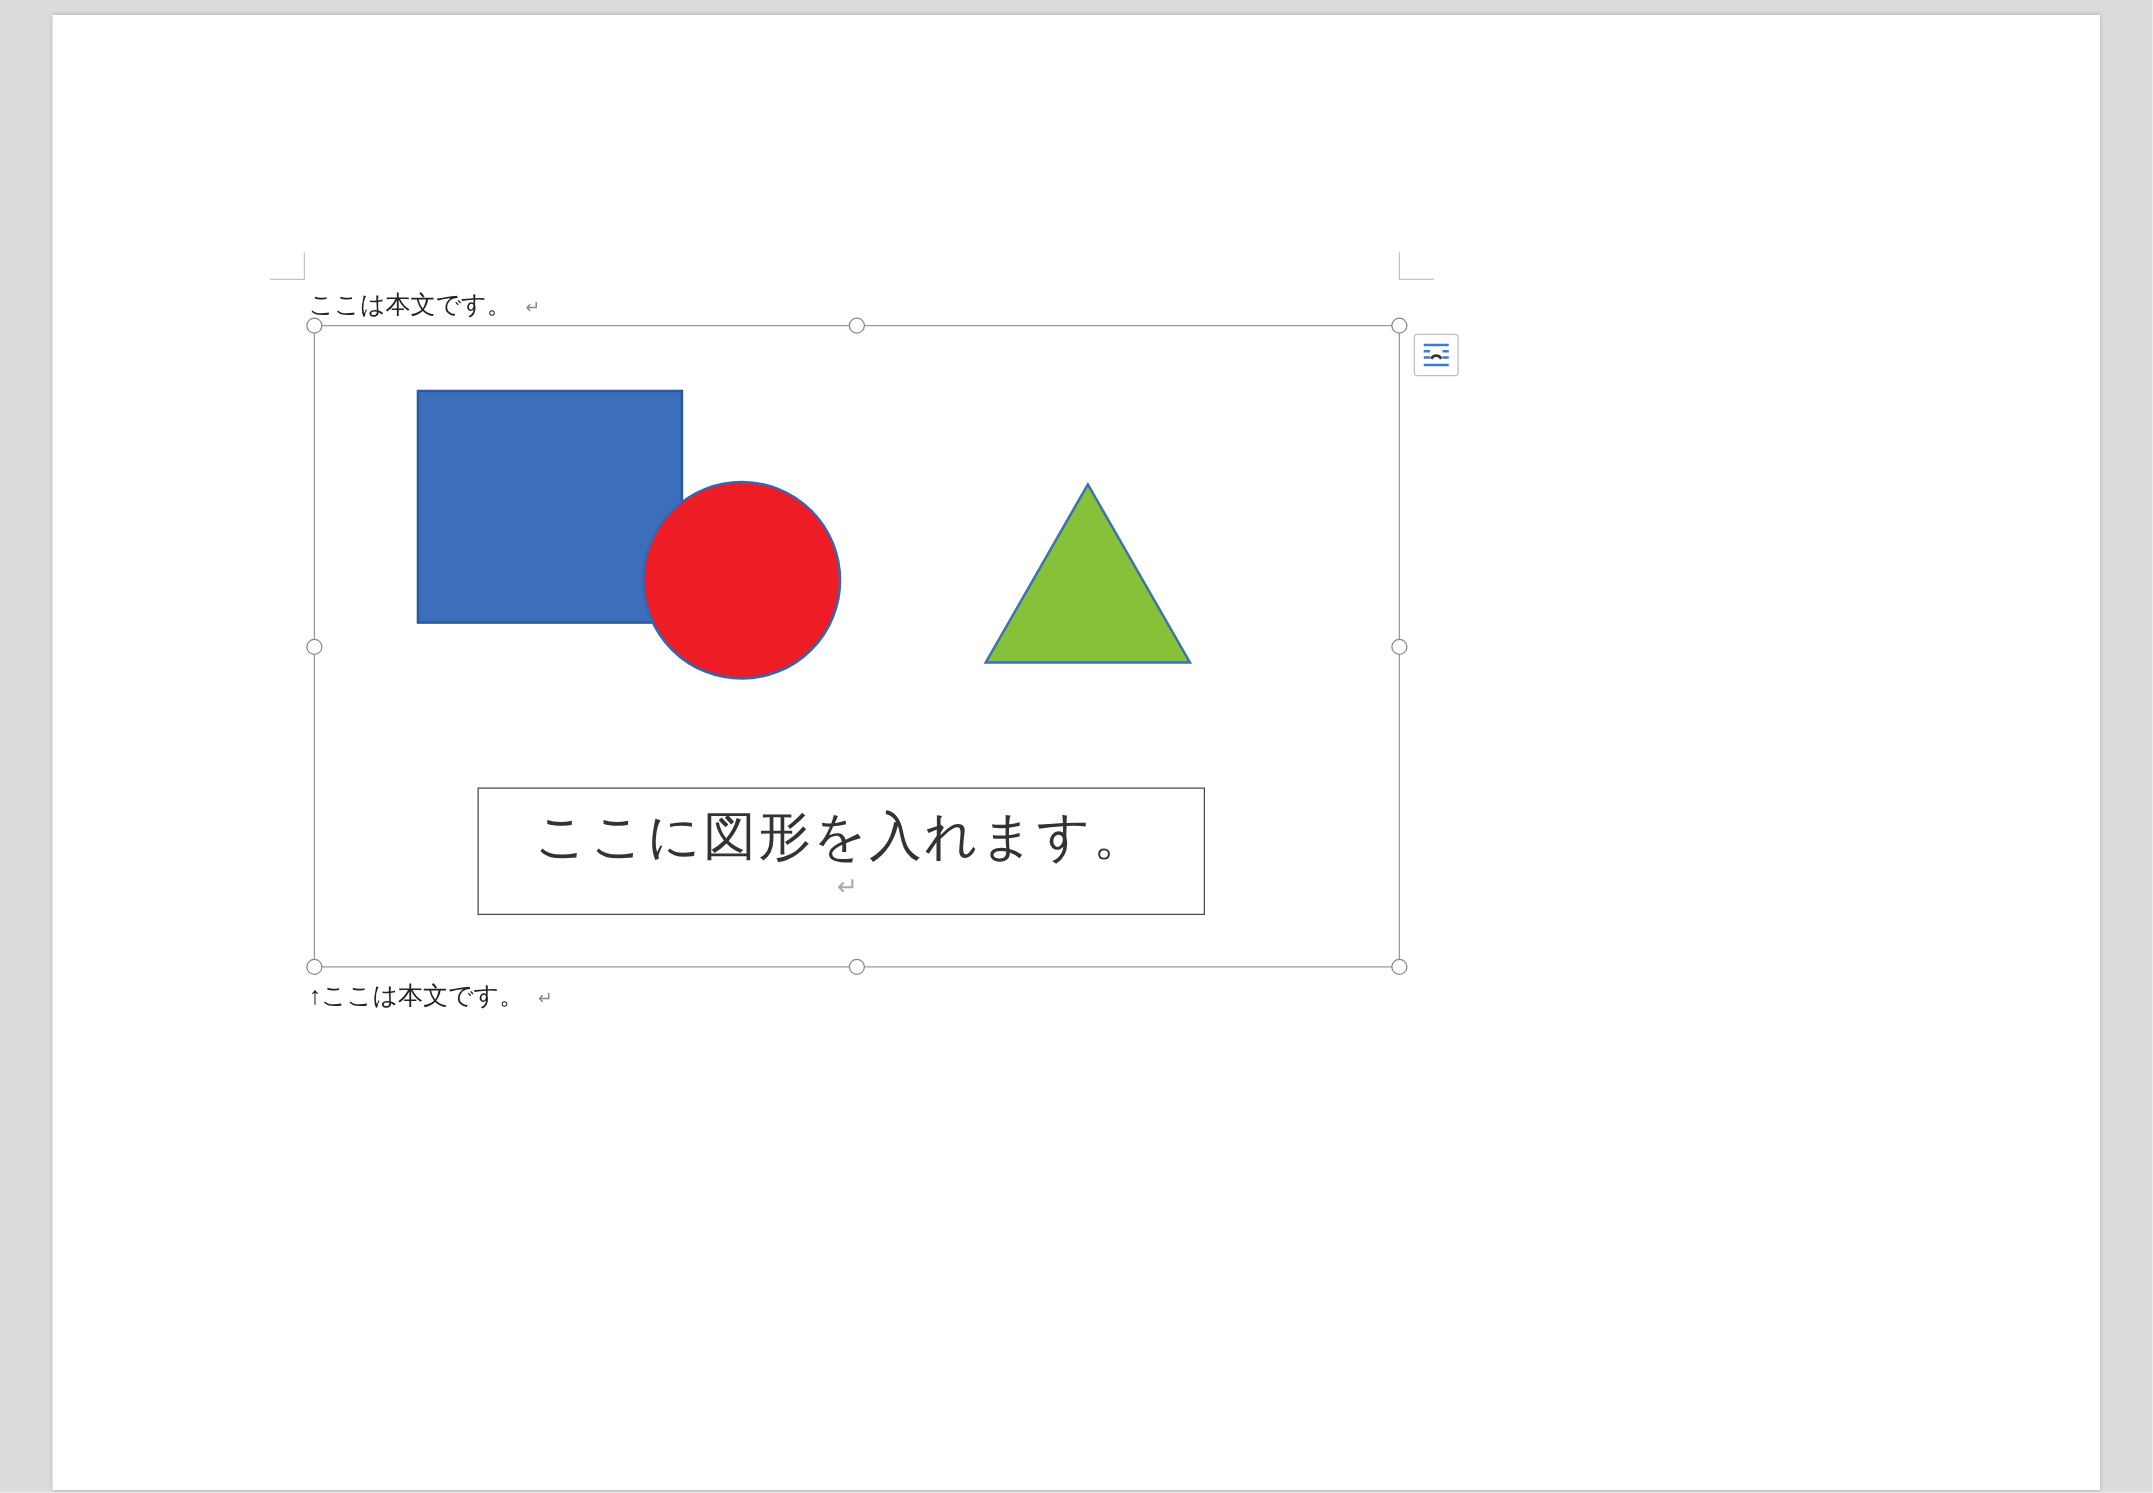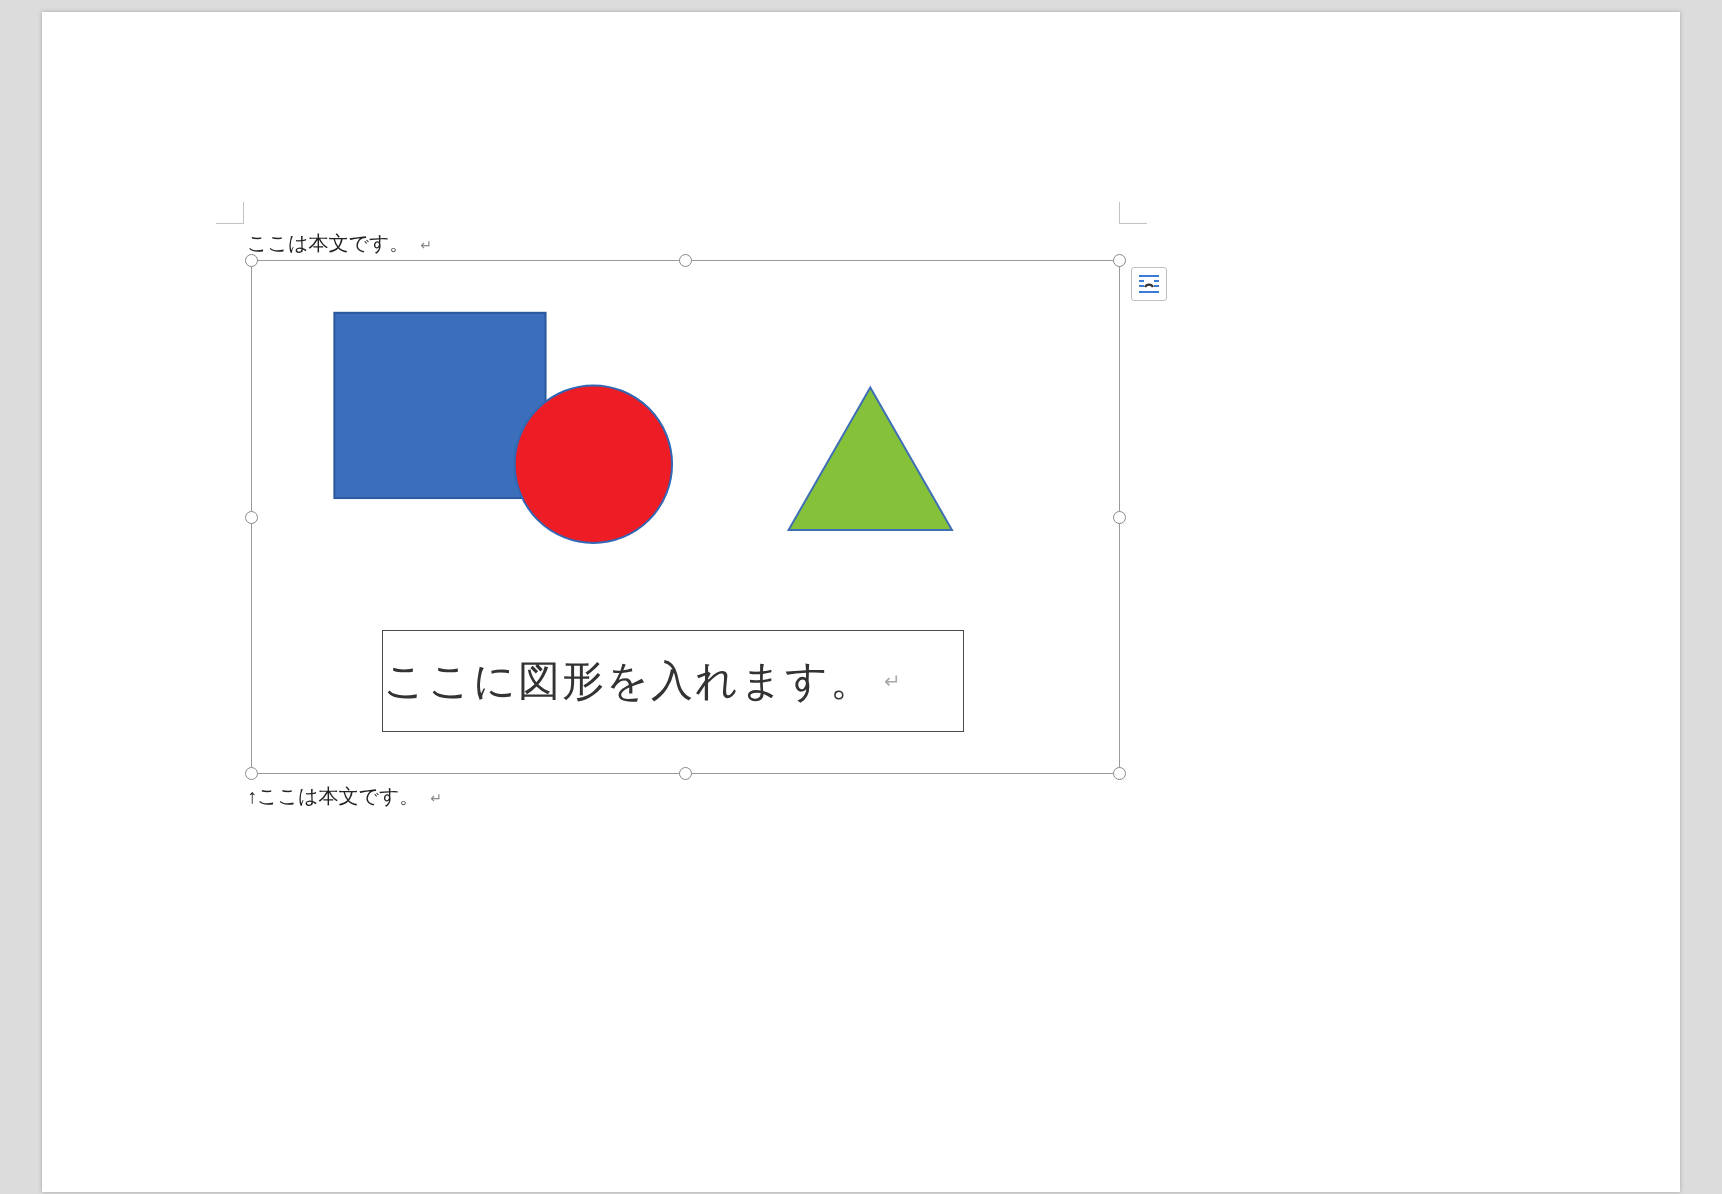--- a/index.html
+++ b/index.html
@@ -102,22 +102,23 @@
     }
     .textbox {
       position: absolute;
       left: 340px;
       top: 618px;
       width: 582px;
       height: 102px;
       border: 1px solid #4a4a4a;
       display: flex;
       align-items: center;
-      justify-content: flex-start;
+      justify-content: center;
       background: #fff;
+      flex-direction: column;
     }
     .textbox-text {
       font-size: 42px;
       color: #333;
       letter-spacing: 2px;
     }
     .textbox .para-mark {
       font-size: 20px;
       color: #aaa;
       margin-left: 10px;

